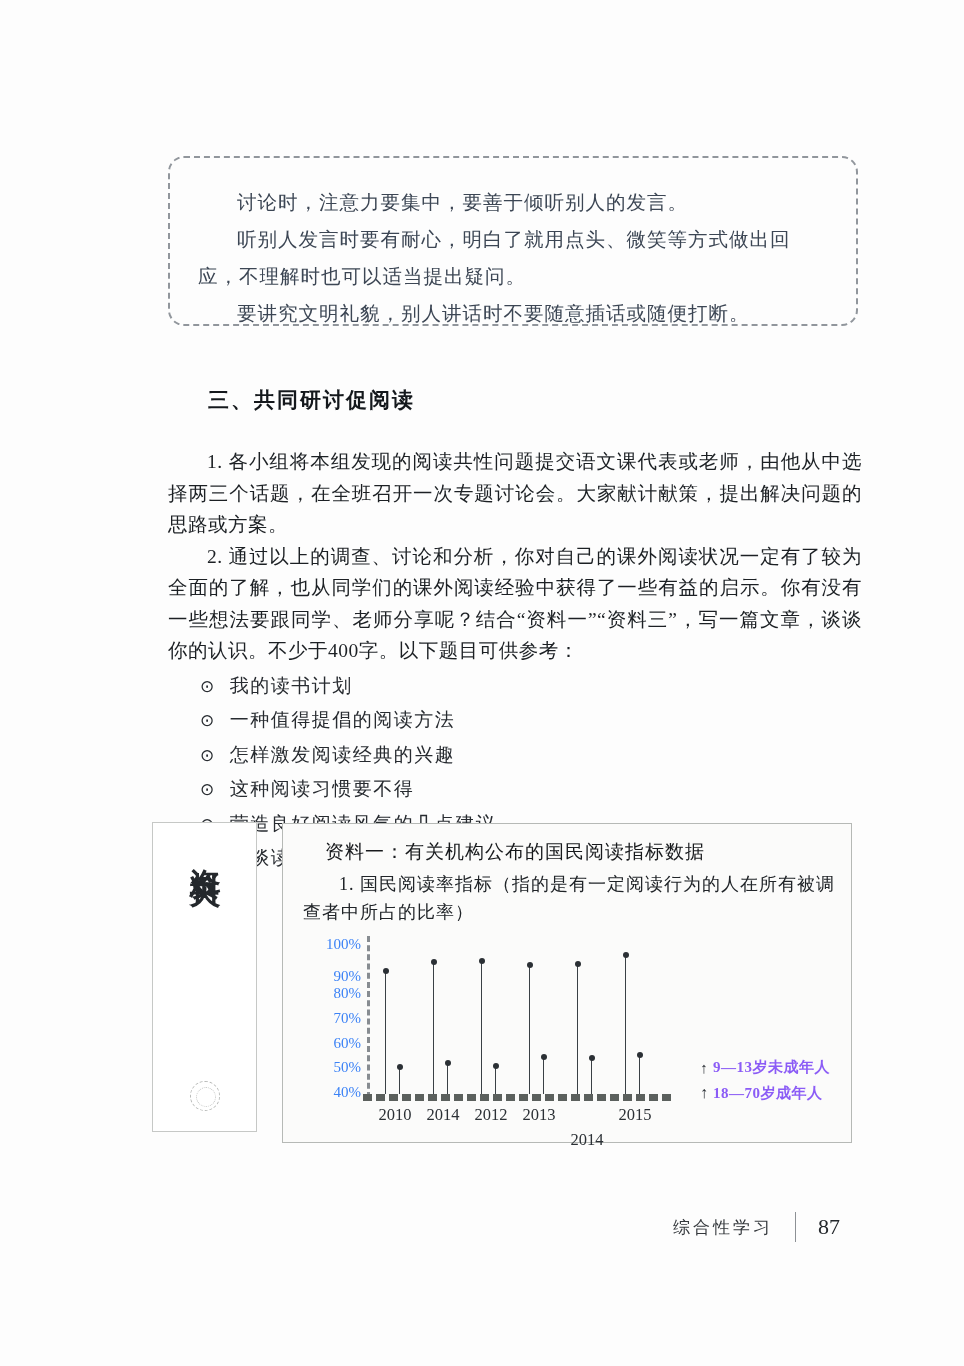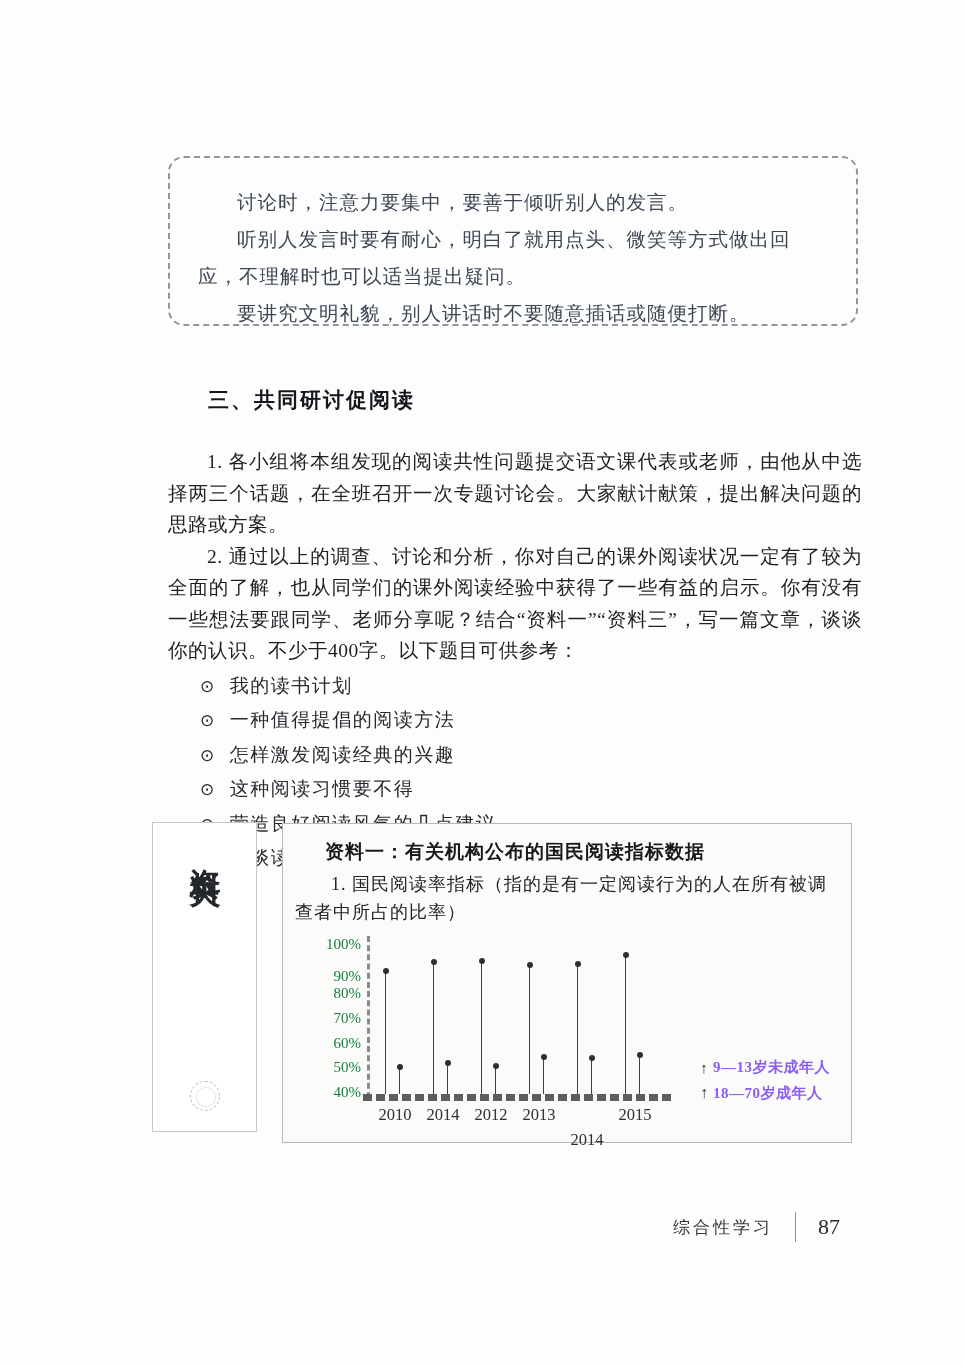--- a/index.html
+++ b/index.html
@@ -56,31 +56,31 @@
     content:""; position:absolute; left:5px; top:5px; width:18px; height:18px;
     border:1px dotted #c2c4c2; border-radius:50%;
   }
 
   
   .material-box {
     position:absolute; left:282px; top:823px; width:570px; height:320px;
     background:#fbfbfa; border:1px solid #b6b9b6;
   }
   .material-title {
-    margin:15px 14px 0 42px; font-size:19px; font-weight:bold;
+    margin:15px 14px 0 42px; font-size:19px; font-weight:normal;
     color:#17191c; letter-spacing:1px;
   }
   .material-subtitle {
-    margin:5px 14px 0 12px; font-size:18px; line-height:28px;
+    margin:5px 14px 0 20px; font-size:18px; line-height:28px;
     text-indent:2em; color:#202428; letter-spacing:1px;
   }
   .chart { position:absolute; left:0; top:0; width:570px; height:320px; }
   .ytick {
     position:absolute; width:52px; text-align:right;
-    font-size:15px; color:#15803d;
+    font-size:15px; color:#3b82f6;
   }
   .y-axis {
     position:absolute; left:84px; top:112px; height:162px; width:0;
     border-left:3px dashed #878c91;
   }
   .x-baseline {
     position:absolute; left:80px; top:270px; width:310px; height:7px;
     background:repeating-linear-gradient(90deg,#5b605d 0 9px, rgba(0,0,0,0) 9px 13px);
   }
   .stem { position:absolute; width:0; border-left:1.5px solid #3a4045; }

